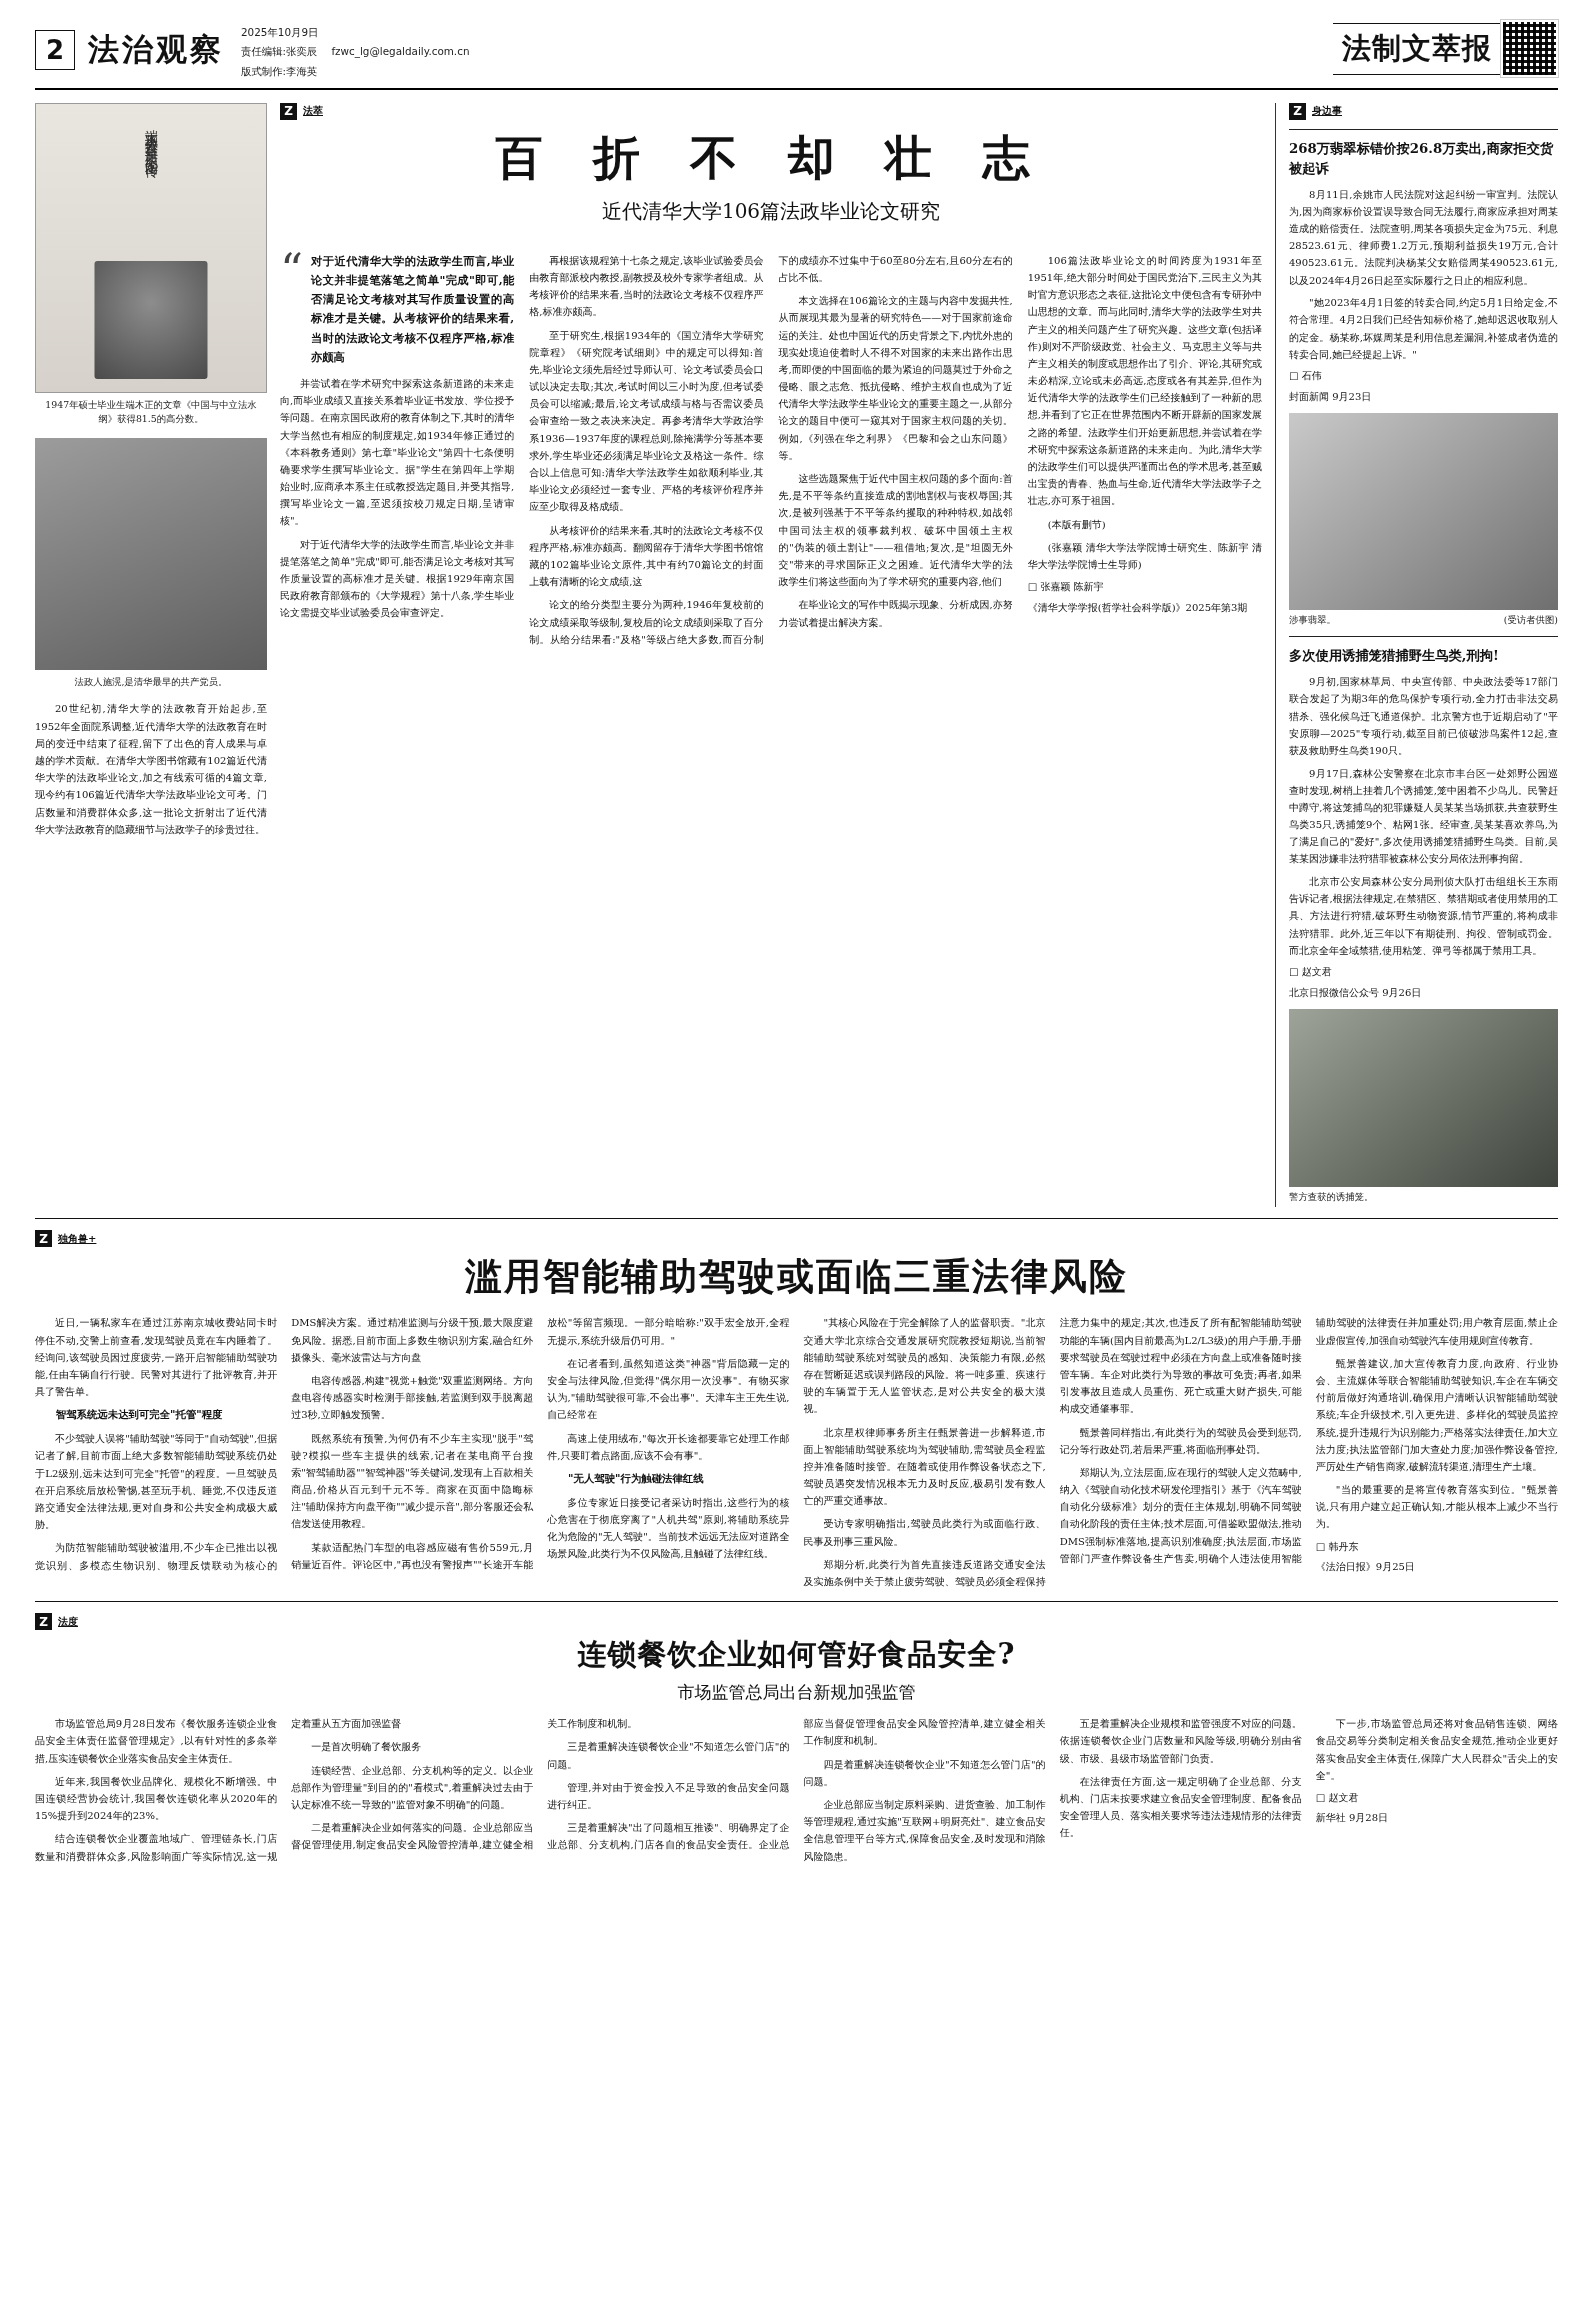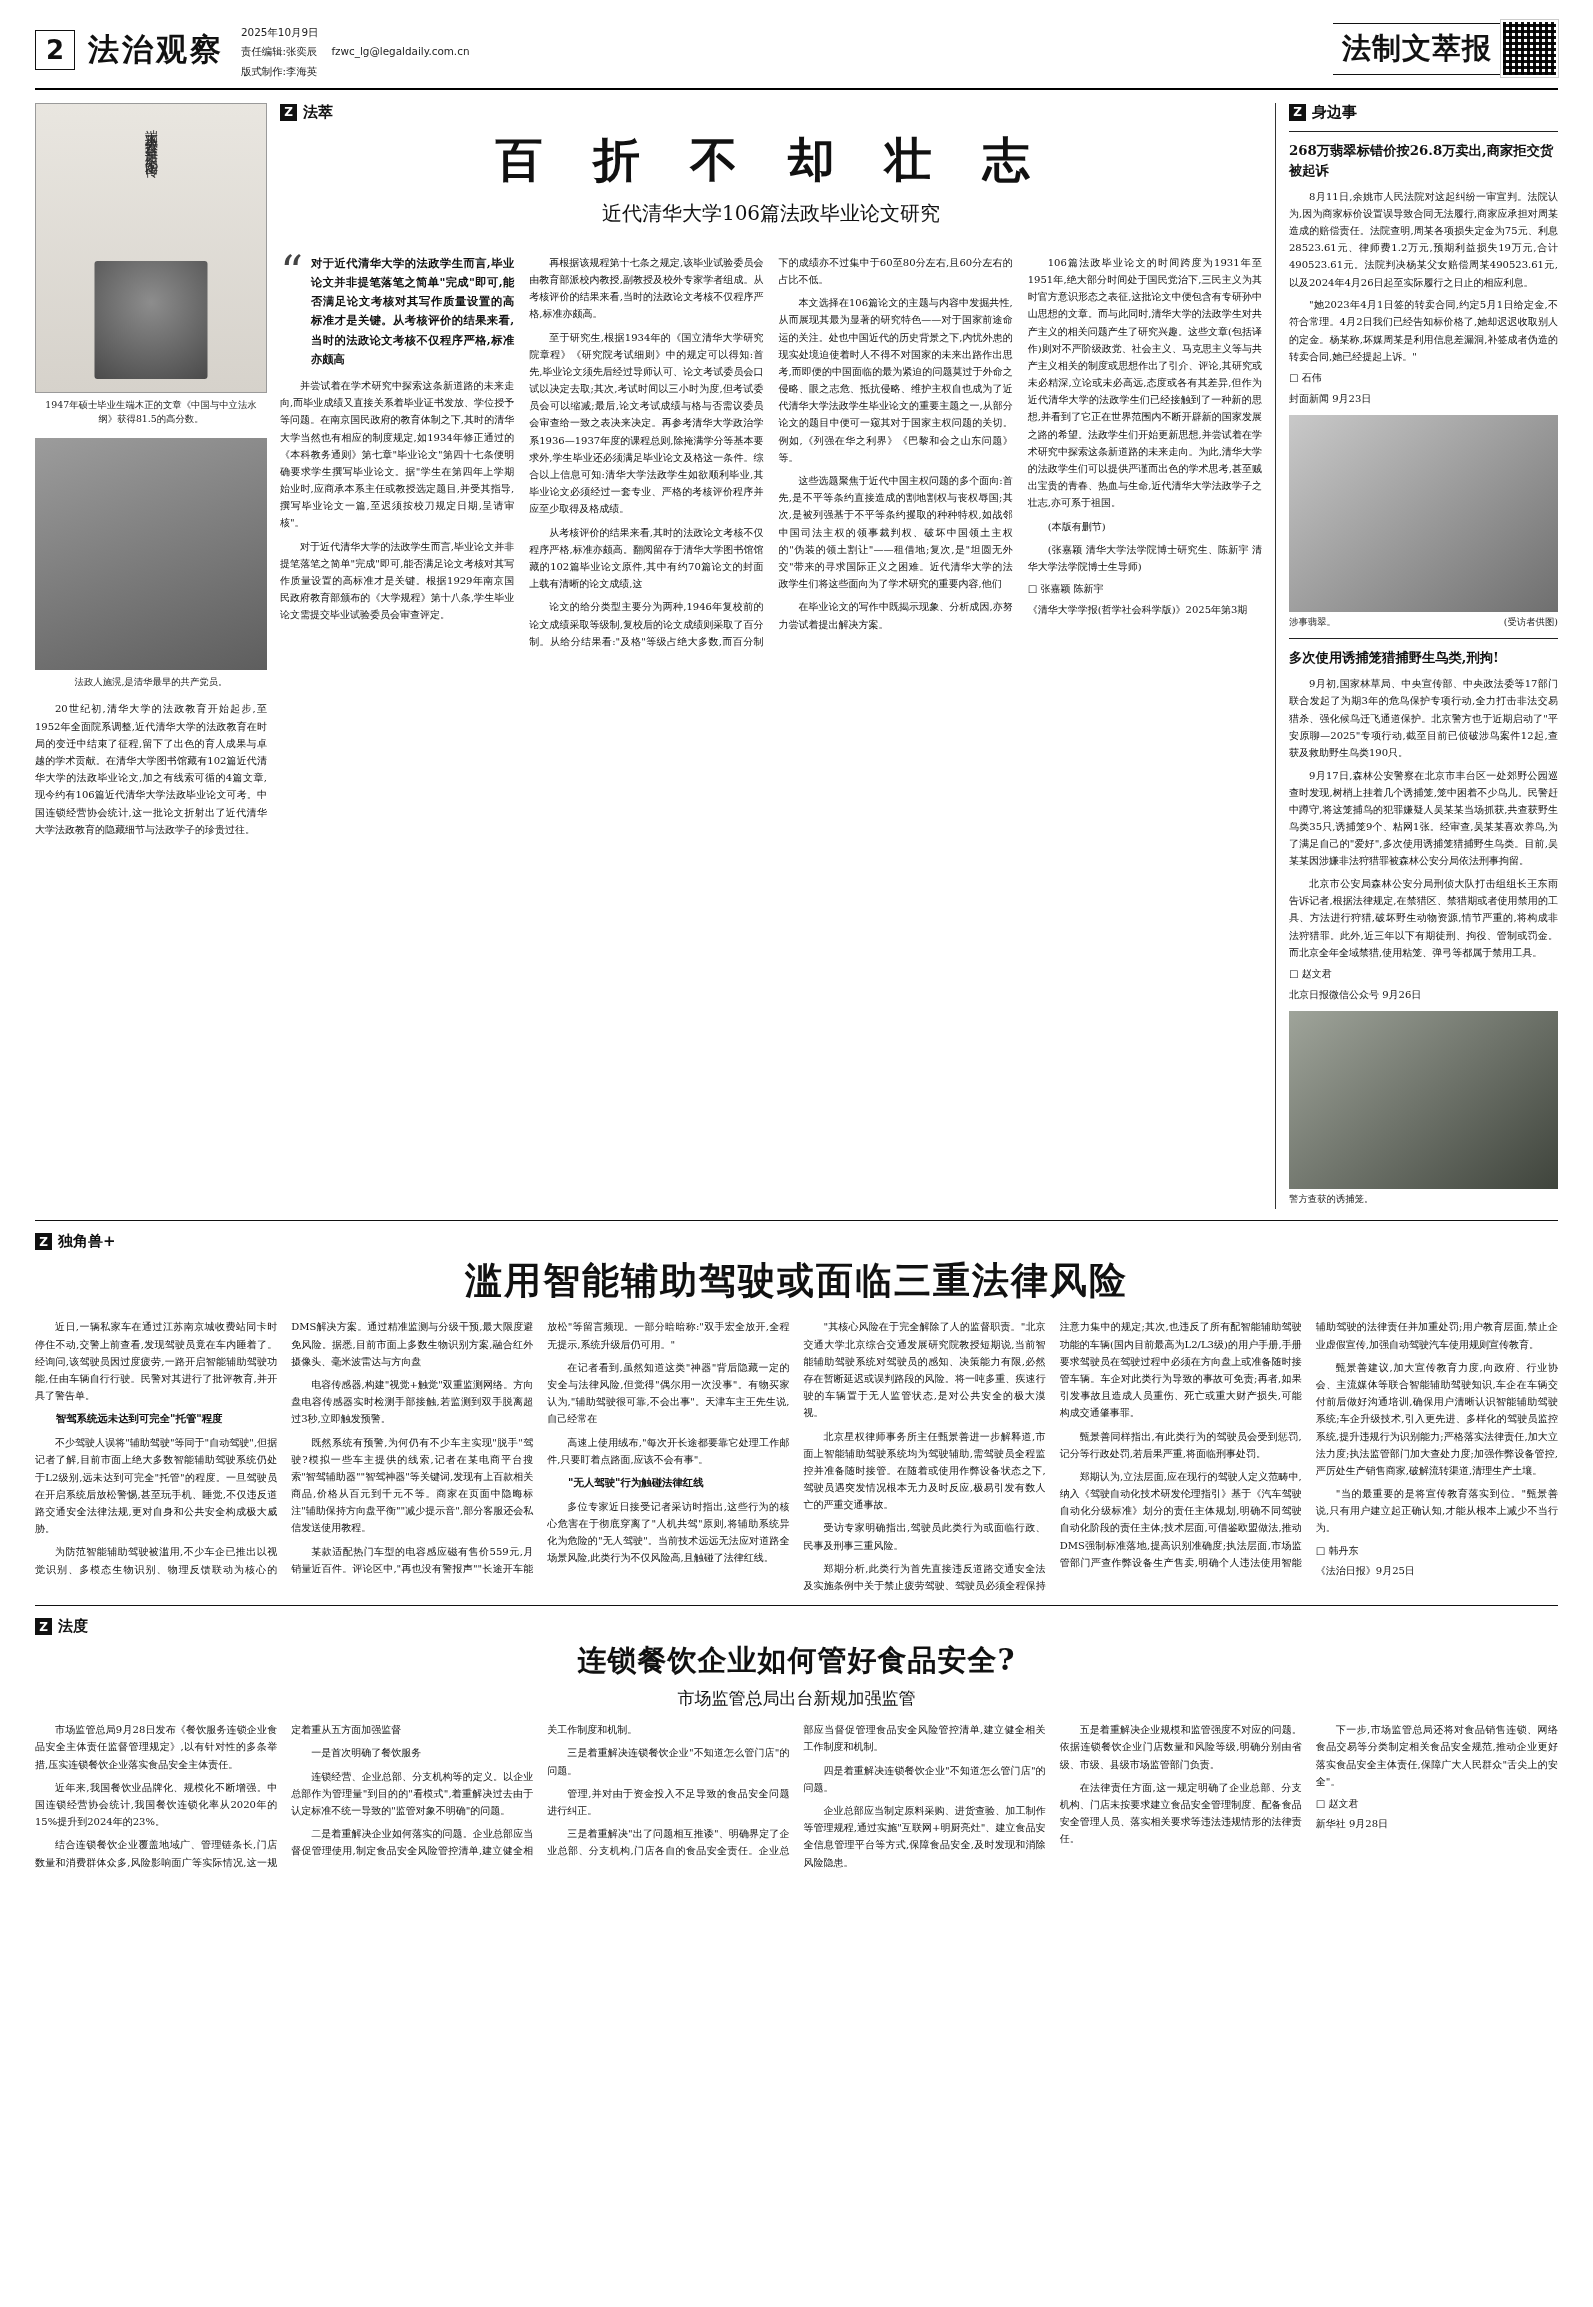--- a/index.html
+++ b/index.html
@@ -22,21 +22,21 @@
 
   
   .col-text{font-size:10px;line-height:1.72;text-align:justify;font-family:"DejaVu Serif","Liberation Serif",serif;}
   .col-text p{margin:0 0 6px 0;text-indent:2em;}
   .sub-h{font-weight:bold;text-indent:0;font-size:10.4px;}
 
   
   .flag{display:flex;align-items:center;gap:6px;margin:0 0 5px 0;}
   .flag .zmark{width:17px;height:17px;background:#111;color:#fff;font-size:12px;font-weight:bold;
                display:flex;align-items:center;justify-content:center;font-family:"DejaVu Sans",sans-serif;}
-  .flag .ftext{font-size:15px;font-weight:bold;font-family:"DejaVu Serif","Liberation Serif",serif;}
+  .flag .ftext{font-size:10px;font-weight:bold;font-family:"DejaVu Serif","Liberation Serif",serif;text-decoration:underline;}
 
   .hr-thin{border:0;border-top:0.5px solid #222;margin:9px 0;}
   .hr-thick{border:0;border-top:1.5px solid #111;margin:11px 0;}
 
   
   .top-wrap{display:flex;gap:13px;margin-top:13px;}
   .left-rail{width:232px;flex:0 0 232px;}
   .center-zone{flex:1;}
   .right-rail{width:269px;flex:0 0 269px;border-left:0.5px solid #333;padding-left:13px;}
 
@@ -108,21 +108,21 @@
     <div class="left-rail">
       <div class="photo bookcover">
         <div class="bk-title">端木正教授百年诞辰纪念图传</div>
         <div class="bk-portrait"></div>
       </div>
       <div class="cap">1947年硕士毕业生端木正的文章《中国与中立法水纲》获得81.5的高分数。</div>
       <div class="photo portrait"></div>
       <div class="cap">法政人施滉,是清华最早的共产党员。</div>
 
       <div class="col-text">
-        <p>20世纪初,清华大学的法政教育开始起步,至1952年全面院系调整,近代清华大学的法政教育在时局的变迁中结束了征程,留下了出色的育人成果与卓越的学术贡献。在清华大学图书馆藏有102篇近代清华大学的法政毕业论文,加之有线索可循的4篇文章,现今约有106篇近代清华大学法政毕业论文可考。中国连锁经营协会统计,这一批论文折射出了近代清华大学法政教育的隐藏细节与法政学子的珍贵过往。</p>
+        <p>20世纪初,清华大学的法政教育开始起步,至1952年全面院系调整,近代清华大学的法政教育在时局的变迁中结束了征程,留下了出色的育人成果与卓越的学术贡献。在清华大学图书馆藏有102篇近代清华大学的法政毕业论文,加之有线索可循的4篇文章,现今约有106篇近代清华大学法政毕业论文可考。门店数量和消费群体众多,这一批论文折射出了近代清华大学法政教育的隐藏细节与法政学子的珍贵过往。</p>
       </div>
     </div>
 
     <div class="center-zone">
       <div class="flag">
         <div class="zmark">Z</div>
         <div class="ftext">法萃</div>
       </div>
 
       <div class="headline">百 折 不 却 壮 志</div>

